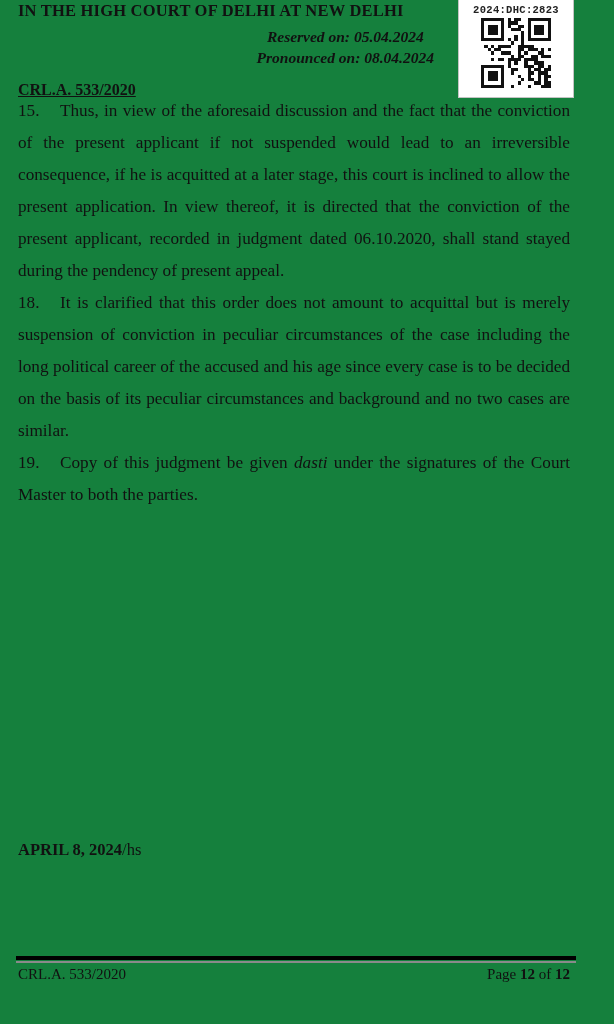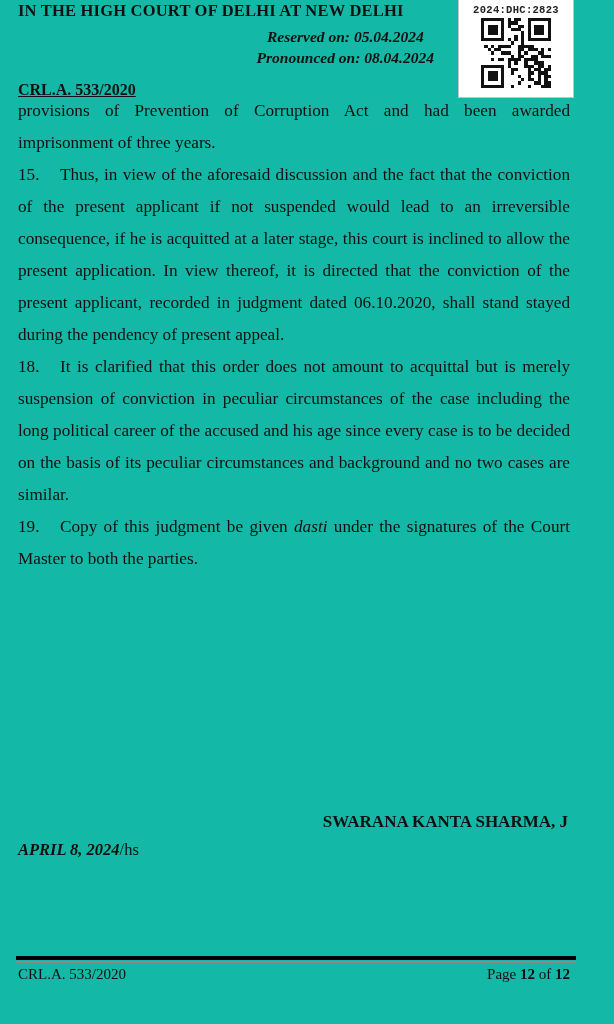--- a/index.html
+++ b/index.html
@@ -1,18 +1,18 @@
 <!DOCTYPE html>
 <html><head>
 <meta charset="utf-8">
 <style>
   html,body { margin:0; padding:0; background:#ffffff; }
   .page {
     position:relative; width:614px; height:1024px; margin:0 auto;
-    background:#14b8a6; color:#111;
+    background:#15803d; color:#111;
     font-family:"Liberation Serif", serif;
     overflow:hidden;
   }
   .court-title {
     position:absolute; left:18px; top:1px;
     font-size:16.5px; font-weight:bold; letter-spacing:.2px;
     white-space:nowrap;
   }
   .dates {
     position:absolute; top:26px; right:180px;
@@ -44,21 +44,21 @@
   .body-text p { margin:0; padding:0; }
   .num { display:inline-block; width:42px; }
   .signature {
     position:absolute; right:46px; top:812px;
     font-size:17px; font-weight:bold; white-space:nowrap;
   }
   .date-line {
     position:absolute; left:18px; top:840px;
     font-size:16.5px; white-space:nowrap;
   }
-  .date-line .bold-part { font-weight:bold;font-style:italic; }
+  .date-line .bold-part { font-weight:bold; }
   .footer-rule {
     position:absolute; left:16px; top:956px; width:560px; height:4px;
     background:#000;
   }
   .footer-rule::after {
     content:""; position:absolute; left:0; right:0; top:5px; height:2px;
     background:#8a8a8a;
   }
   .footer-row {
     position:absolute; left:18px; top:966px; width:552px;
@@ -296,27 +296,25 @@
 
   <div class="dates">
     <div>Reserved on: 05.04.2024</div>
     <div>Pronounced on: 08.04.2024</div>
   </div>
 
   <div class="case-number">CRL.A. 533/2020</div>
 
   <main class="body-text">
 
-  <p><span>provisions of Prevention of Corruption Act and had been awarded imprisonment of three years.</span></p>
       <p><span class="num">15.</span><span>Thus, in view of the aforesaid discussion and the fact that the conviction of the present applicant if not suspended would lead to an irreversible consequence, if he is acquitted at a later stage, this court is inclined to allow the present application. In view thereof, it is directed that the conviction of the present applicant, recorded in judgment dated 06.10.2020, shall stand stayed during the pendency of present appeal.</span></p>
       <p><span class="num">18.</span><span>It is clarified that this order does not amount to acquittal but is merely suspension of conviction in peculiar circumstances of the case including the long political career of the accused and his age since every case is to be decided on the basis of its peculiar circumstances and background and no two cases are similar.</span></p>
       <p><span class="num">19.</span><span>Copy of this judgment be given </span><span style="font-style: italic;">dasti</span><span> under the signatures of the Court Master to both the parties.</span></p>
     </main>
 
-  <div class="signature">SWARANA KANTA SHARMA, J</div>
 
   <div class="date-line">
     <span class="bold-part">APRIL 8, 2024</span><span>/hs</span>
   </div>
 
   <div class="footer-rule"></div>
 
   <div class="footer-row">
     <span>CRL.A. 533/2020</span>
     <span>

